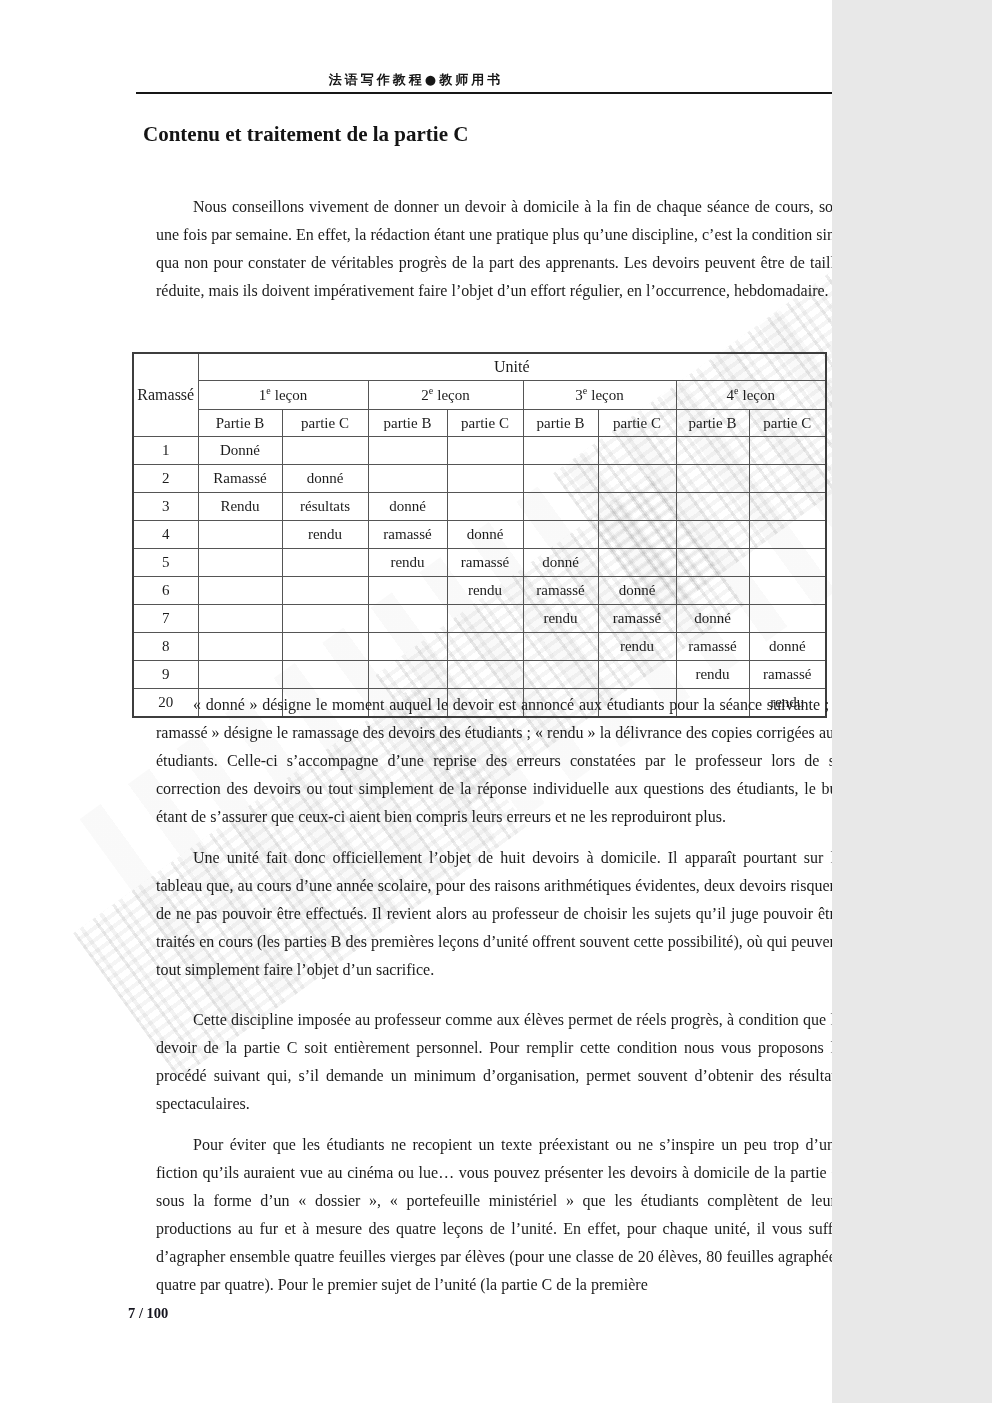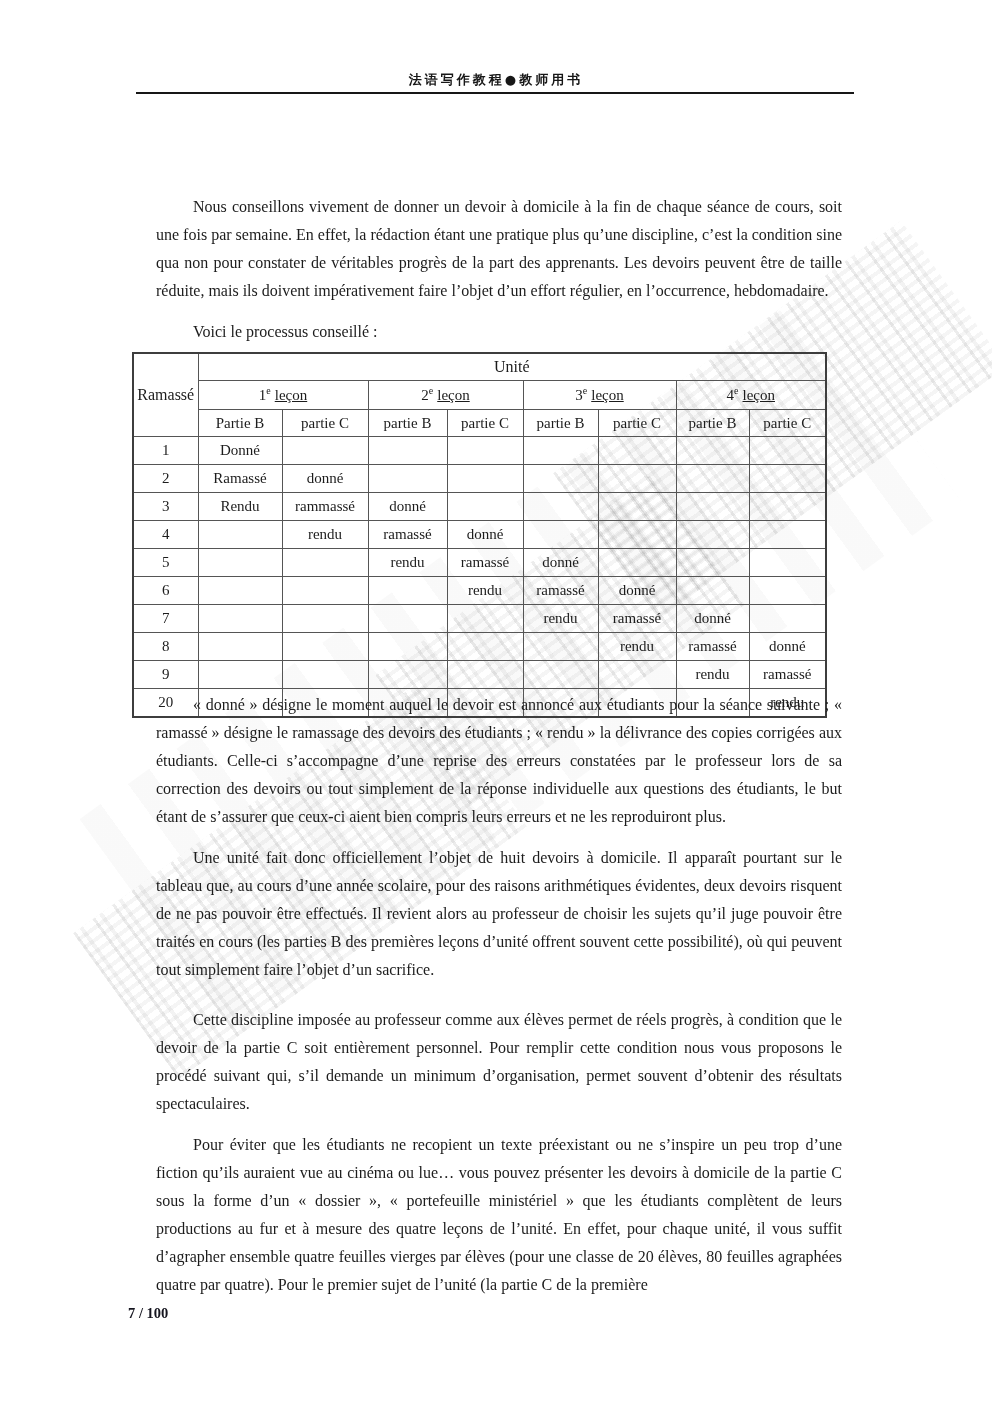--- a/index.html
+++ b/index.html
@@ -1,19 +1,20 @@
 <!DOCTYPE html>
 <html><head>
 <meta charset="utf-8">
 <style>
   html,body{margin:0;padding:0;background:#e8e8e8;}
   .page{
-    position:relative;width:992px;height:1403px;background:#ffffff;
+    position:relative;width:808px;height:1403px;background:#ffffff;
     overflow:hidden;color:#1c1c1c;
     font-family:"Liberation Serif","DejaVu Serif",serif;
+    padding-left:24px;
   }
   
   .wm{position:absolute;pointer-events:none;z-index:0;transform:rotate(-36deg);}
   .wm-hatch{
     background:
       repeating-linear-gradient(90deg, rgba(70,70,70,0.10) 0 3px, transparent 3px 8px,
         rgba(70,70,70,0.065) 8px 12px, transparent 12px 24px),
       repeating-linear-gradient(0deg, rgba(70,70,70,0.055) 0 4px, transparent 4px 10px);
   }
   .wm-a{left:565px;top:330px;width:430px;height:180px;}
@@ -49,44 +50,44 @@
   }
   .schedule th,.schedule td{
     border:1px solid #555555;text-align:center;vertical-align:middle;
     font-weight:normal;padding:0;overflow:hidden;white-space:nowrap;
   }
   .row-unit th{height:26px;font-size:16px;}
   .row-lesson th{height:28px;}
   .row-part th{height:26px;}
   .schedule td{height:27px;}
   .schedule sup{font-size:10px;line-height:0;}
-  .lname{margin-left:4px;text-decoration:underline;}
+  .lname{margin-left:4px;}
   
   .footer{
     position:absolute;top:1305px;left:128px;z-index:1;
     font-size:14.5px;font-weight:bold;color:#15151f;
   }
 </style>
 </head>
 <body>
 
 <div class="page">
 
   <div class="wm wm-hatch wm-a"></div>
   <div class="wm wm-hatch wm-b"></div>
   <div class="wm wm-hatch wm-c"></div>
   <div class="wm wm-streak"></div>
 
   <div class="header-text">法语写作教程●教师用书</div>
   <div class="header-rule"></div>
 
+  <h1 class="title">Contenu et traitement de la partie C</h1>
 
   <div class="textblock upper">
     <p class="para">Nous conseillons vivement de donner un devoir à domicile à la fin de chaque séance de cours, soit une fois par semaine. En effet, la rédaction étant une pratique plus qu’une discipline, c’est la condition sine qua non pour constater de véritables progrès de la part des apprenants. Les devoirs peuvent être de taille réduite, mais ils doivent impérativement faire l’objet d’un effort régulier, en l’occurrence, hebdomadaire.</p>
-    <p class="para">Voici le processus conseillé :</p>
   </div>
 
   <table class="schedule">
     <colgroup>
       <col style="width:65px">
         <col style="width:84px">
         <col style="width:86px">
       <col style="width:79px">
         <col style="width:76px">
         <col style="width:75px">
@@ -133,21 +134,21 @@
         <td></td>
         <td></td>
         <td></td>
         <td></td>
         <td></td>
         <td></td>
       </tr>
       <tr>
         <td>3</td>
         <td>Rendu</td>
-        <td>rammassé</td>
+        <td>résultats</td>
         <td>donné</td>
         <td></td>
         <td></td>
         <td></td>
         <td></td>
         <td></td>
       </tr>
       <tr>
         <td>4</td>
         <td></td>

